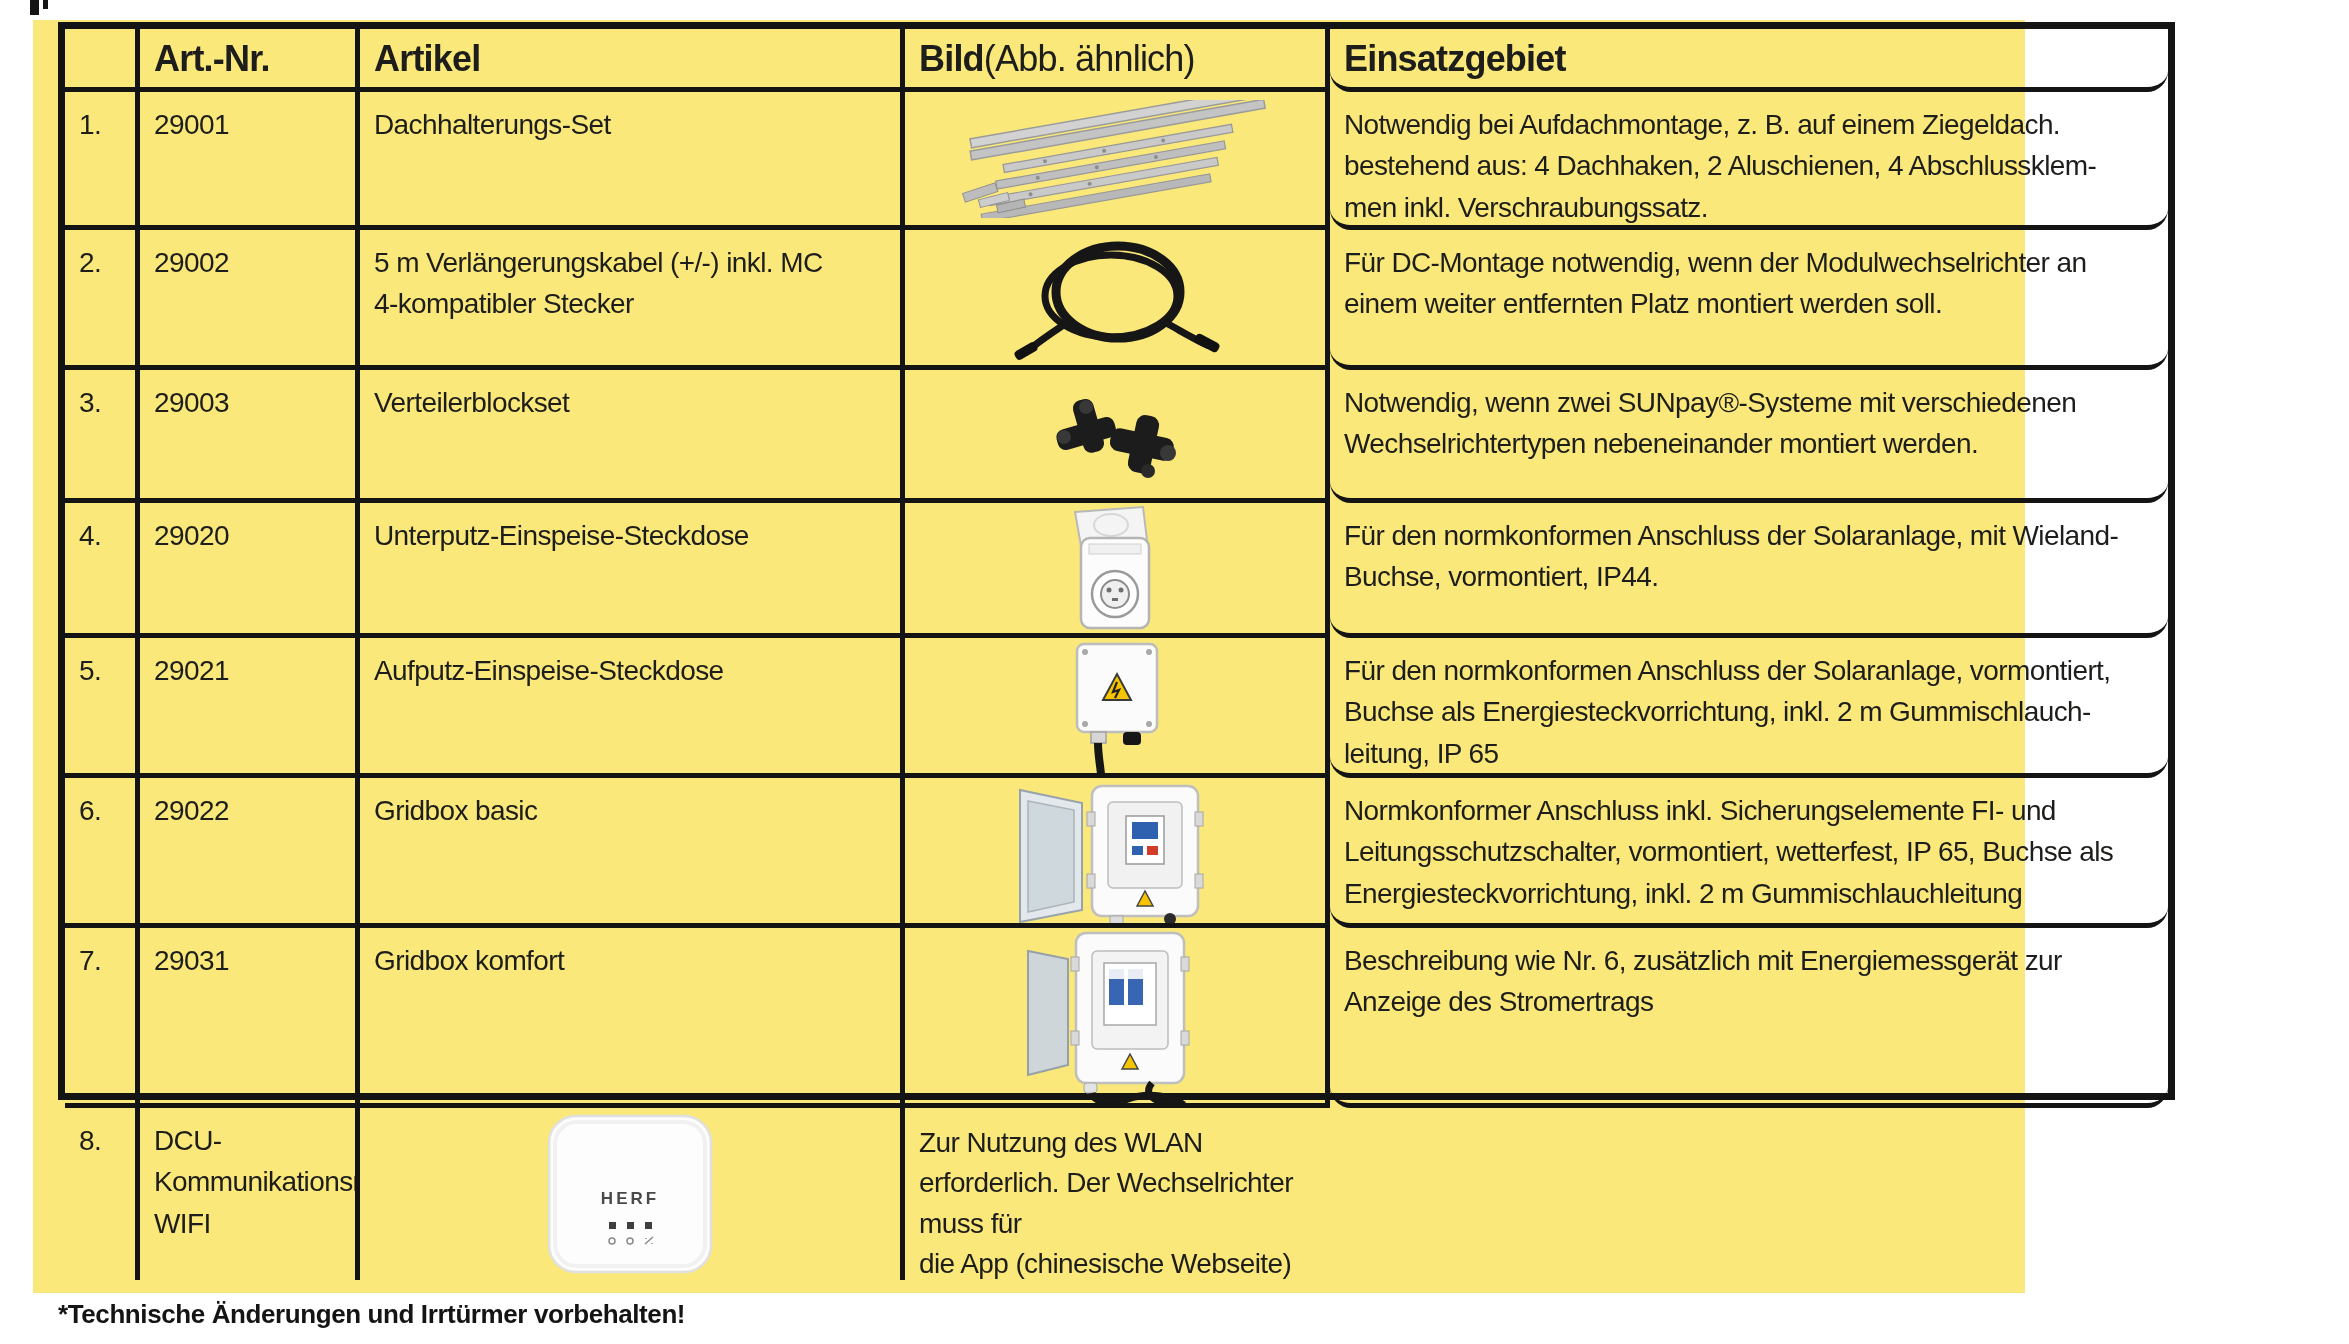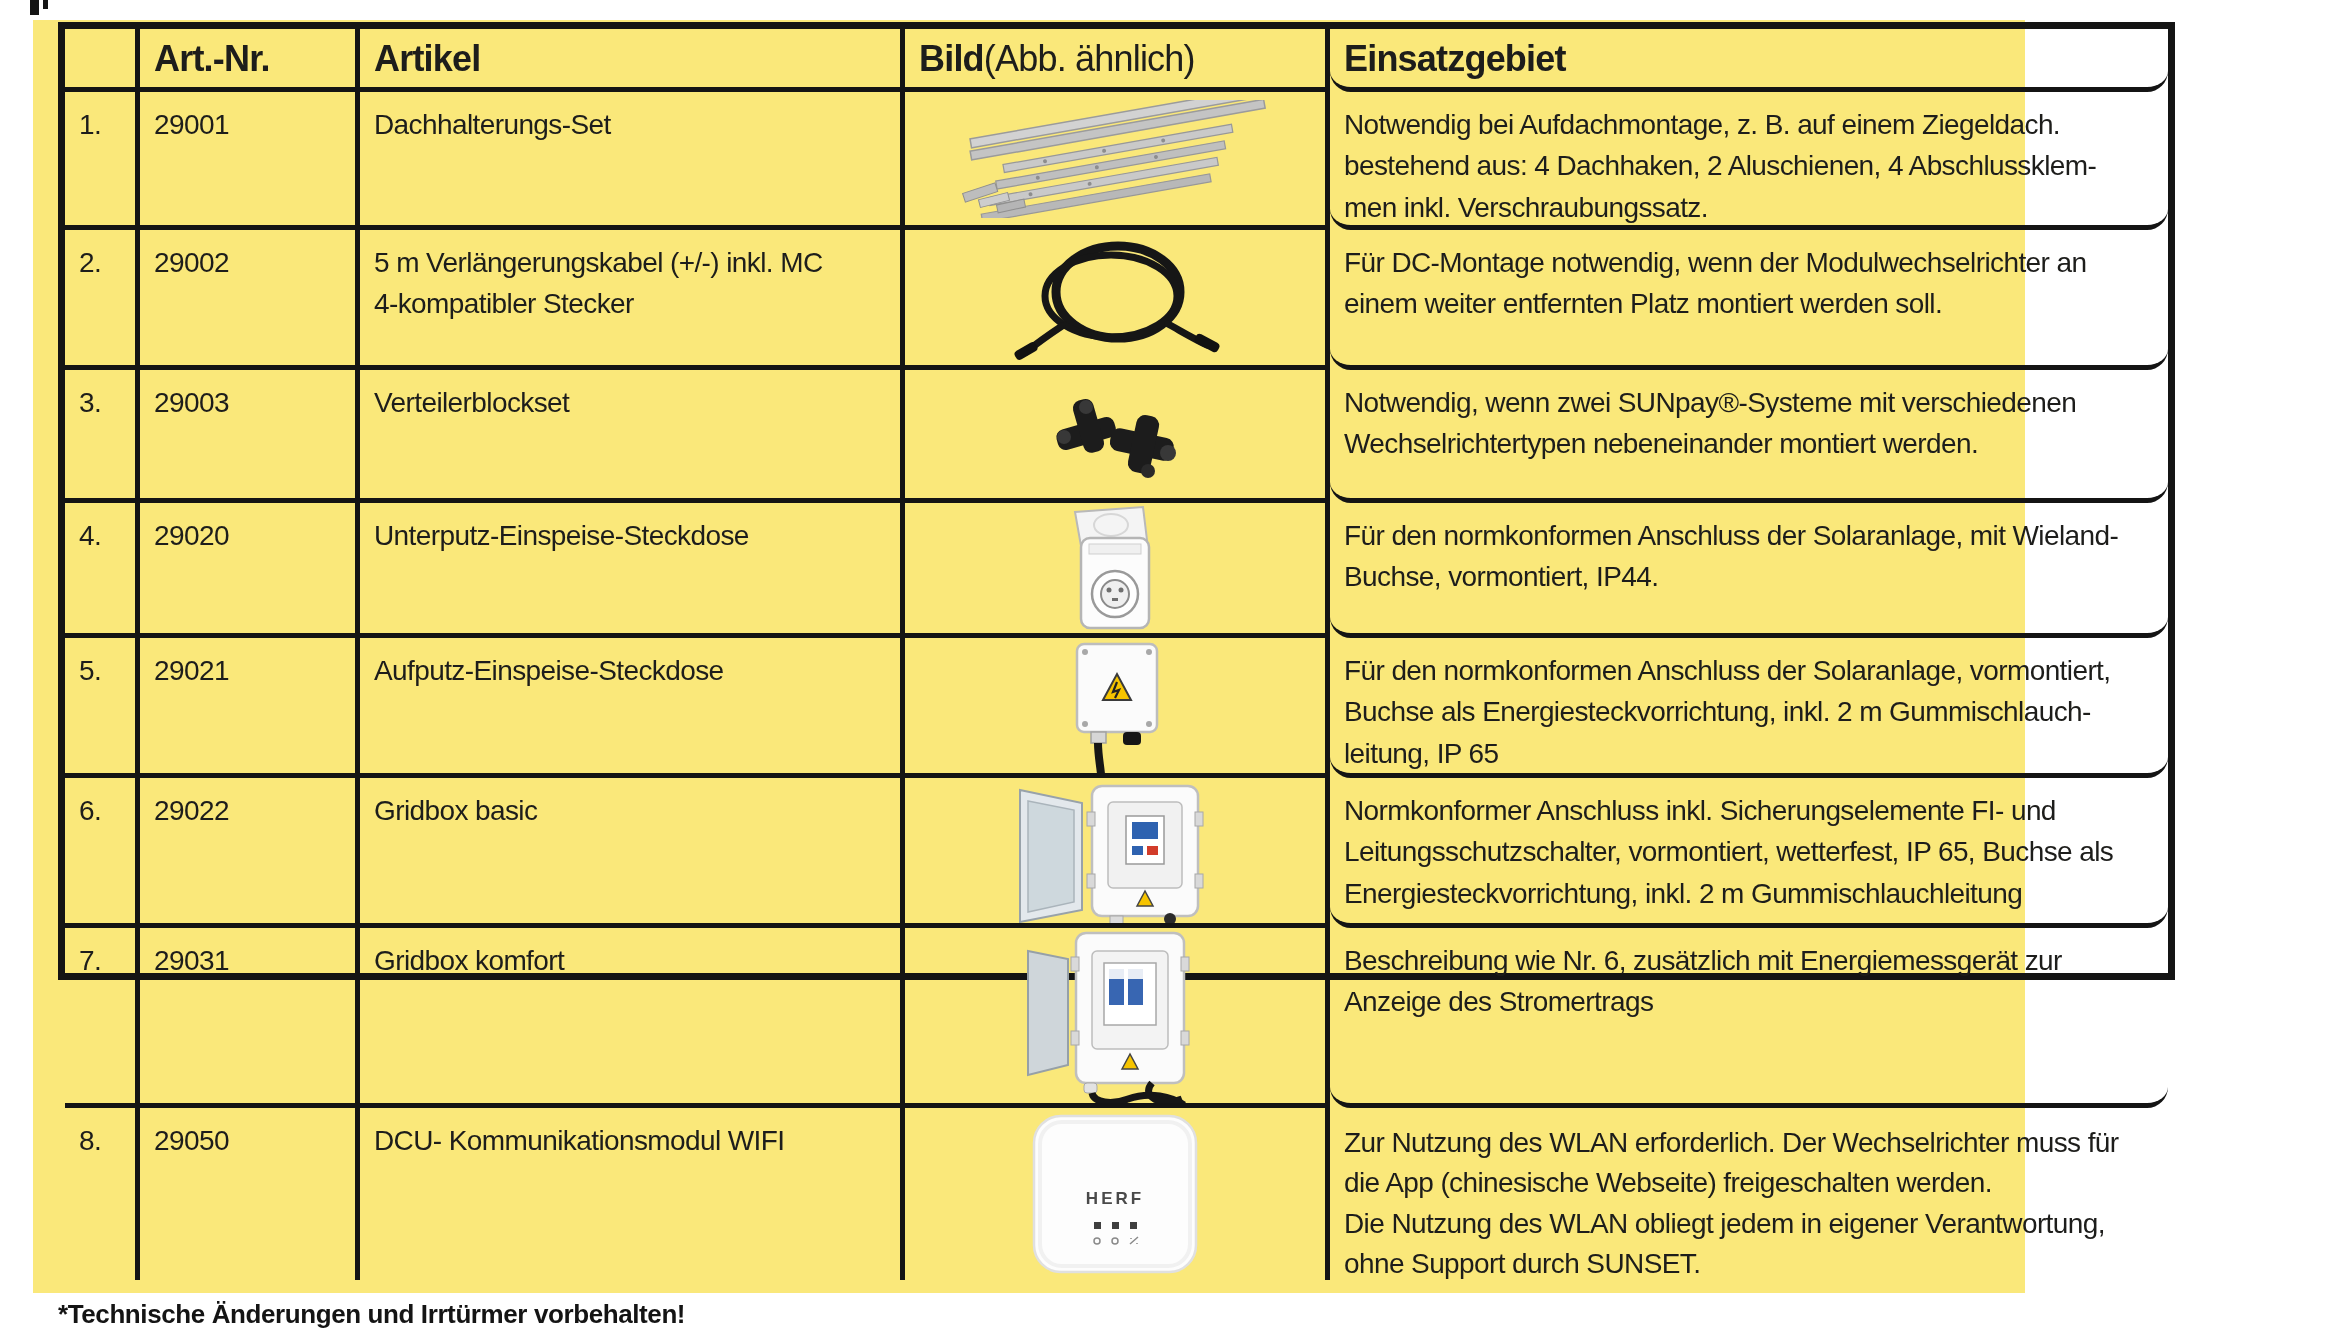--- a/index.html
+++ b/index.html
@@ -12,21 +12,21 @@
     position:absolute;left:33px;top:20px;width:1992px;height:1273px;
     background:#fae87a;
   }
   .crop-fragment{
     position:absolute;left:30px;top:0;width:9px;height:15px;background:#141414;
   }
   .crop-fragment2{
     position:absolute;left:43px;top:0;width:5px;height:9px;background:#141414;
   }
   .price-table{
-    position:absolute;left:58px;top:22px;width:2117px;height:958px;
+    position:absolute;left:58px;top:22px;width:2117px;height:1078px;
     box-sizing:border-box;border:7px solid #141414;
     display:grid;
     grid-template-columns:75px 220px 545px 425px 838px;
     grid-template-rows:63px 138px 140px 133px 135px 140px 150px 180px 172px;
   }
   .cell{
     box-sizing:border-box;
     border-right:5px solid #141414;border-bottom:5px solid #141414;
     padding:12px 16px 6px 14px;
     font-size:28px;letter-spacing:-0.6px;line-height:1.48;
@@ -223,21 +223,20 @@
       </g>
       <rect x="64" y="156" width="13" height="10" rx="3" fill="#e2e2e2" stroke="#a8a8a8" stroke-width="1"></rect>
       <path d="M72 166 C 74 176, 92 178, 108 172 C 130 164, 152 170, 164 178" stroke="#161616" stroke-width="7" fill="none"></path>
       <path d="M132 156 C 120 170, 142 180, 162 172" stroke="#161616" stroke-width="7" fill="none"></path>
     </svg>
   </div>
   <div class="cell pre last-col">Beschreibung wie Nr. 6, zusätzlich mit Energiemessgerät zur
 Anzeige des Stromertrags</div>
 
   <div class="cell last-row">8.</div>
-  <div class="cell last-row">29050</div>
   <div class="cell pre last-row">DCU- Kommunikationsmodul WIFI</div>
   <div class="cell bild-cell last-row">
     <svg width="178" height="164" viewBox="0 0 178 164">
       <rect x="8" y="4" width="162" height="156" rx="27" fill="#fdfdfd" stroke="#e0e0e0" stroke-width="2.5"></rect>
       <rect x="14" y="10" width="150" height="144" rx="22" fill="none" stroke="#f1f1f1" stroke-width="4"></rect>
       <text x="89" y="92" font-size="17" font-weight="bold" letter-spacing="3" text-anchor="middle" fill="#4a4a4a">HERF</text>
       <rect x="68" y="110" width="7" height="7" fill="#3f3f3f"></rect>
       <rect x="86" y="110" width="7" height="7" fill="#3f3f3f"></rect>
       <rect x="104" y="110" width="7" height="7" fill="#3f3f3f"></rect>
       <circle cx="71" cy="129" r="3" fill="none" stroke="#8a8a8a" stroke-width="1.5"></circle>

